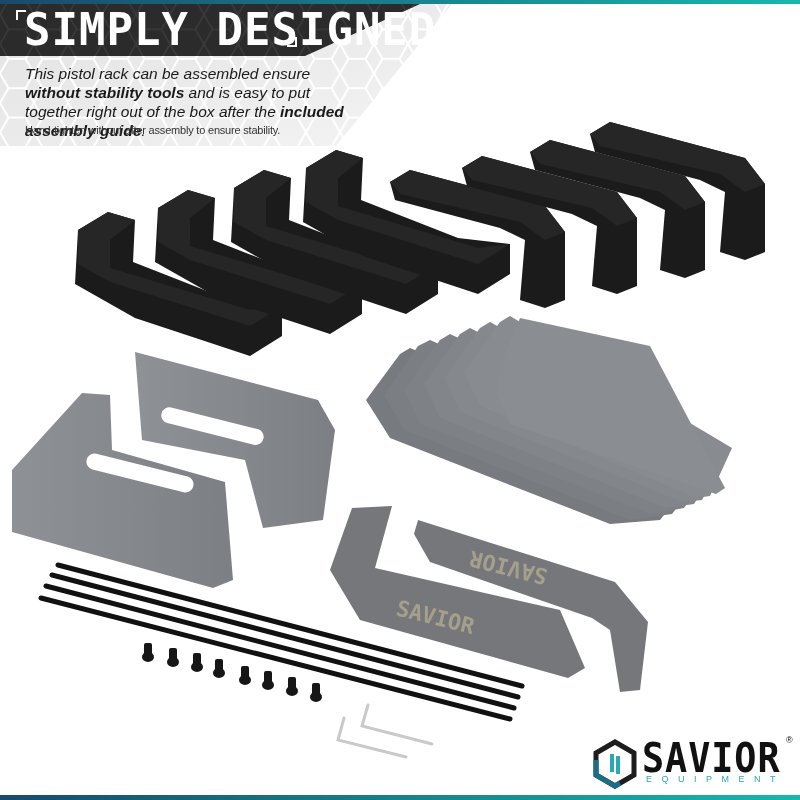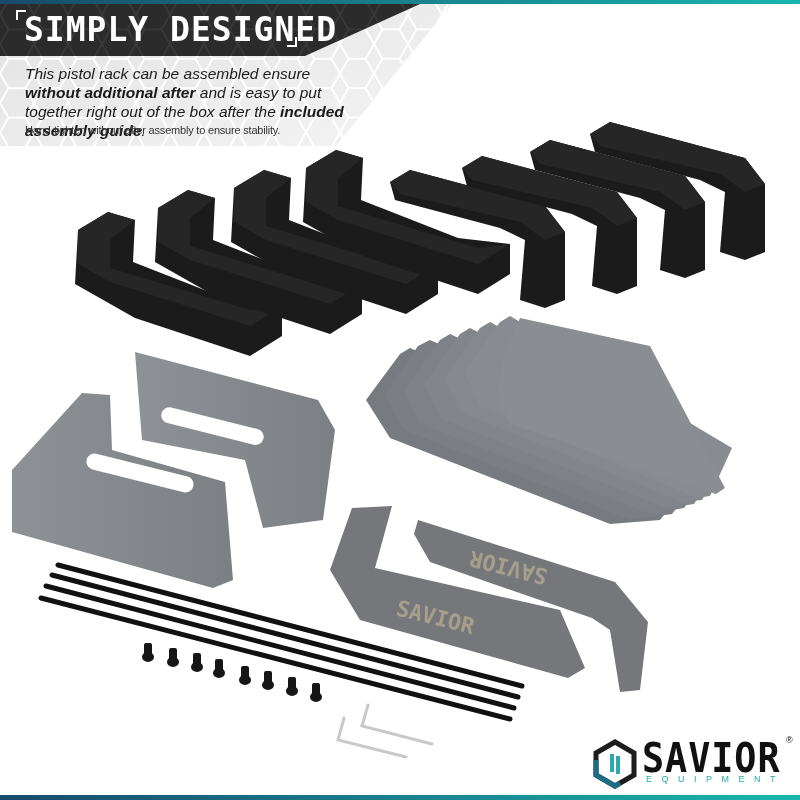--- a/index.html
+++ b/index.html
@@ -1,21 +1,21 @@
 <!DOCTYPE html>
 <html><head>
 <meta charset="utf-8">
 <style>
   html, body { margin: 0; padding: 0; }
   body { width: 800px; height: 800px; position: relative; overflow: hidden; background: #ffffff; font-family: "Liberation Sans", sans-serif; }
   .top-bar { position: absolute; left: 0; top: 0; width: 800px; height: 4px; }
   .bottom-bar { position: absolute; left: 0; bottom: 0; width: 800px; height: 5px; }
   .hex-panel { position: absolute; left: 0; top: 4px; width: 800px; height: 142px; }
   .banner { position: absolute; left: 0; top: 4px; width: 800px; height: 52px; }
-  .title { position: absolute; left: 24px; top: 12px; font-family: "DejaVu Sans Mono", monospace; font-weight: bold; font-size: 33px; color: #ffffff; letter-spacing: 1px; line-height: 36px; text-transform: uppercase; }
+  .title { position: absolute; left: 24px; top: 12px; font-family: "DejaVu Sans Mono", monospace; font-weight: bold; font-size: 44px; color: #ffffff; letter-spacing: 1px; line-height: 36px; text-transform: uppercase; }
   .bracket-tl { position: absolute; left: 16px; top: 10px; width: 8px; height: 8px; border-left: 2px solid #fff; border-top: 2px solid #fff; }
   .bracket-br { position: absolute; left: 287px; top: 37px; width: 8px; height: 8px; border-right: 2px solid #fff; border-bottom: 2px solid #fff; }
   .desc { position: absolute; left: 25px; top: 64px; width: 340px; font-size: 15.5px; line-height: 19px; color: #1a1a1a; font-style: italic; }
   .desc b { font-weight: bold; }
   .note { position: absolute; left: 25px; top: 124px; font-size: 11px; color: #333; letter-spacing: -0.2px; }
   .product { position: absolute; left: 0; top: 0; width: 800px; height: 800px; }
   .logo { position: absolute; left: 590px; top: 738px; width: 210px; height: 52px; }
   .logo-word { position: absolute; left: 52px; top: 0px; font-family: "DejaVu Sans Mono", monospace; font-weight: bold; font-size: 40px; line-height: 40px; color: #111; letter-spacing: 1px; transform: scaleX(0.92); transform-origin: left; }
   .logo-sub { position: absolute; left: 56px; top: 36px; font-size: 9px; letter-spacing: 9.5px; color: #2aa9b0; }
   .logo-reg { position: absolute; left: 196px; top: -3px; font-size: 9px; color: #111; }
@@ -46,21 +46,21 @@
     </pattern>
   </defs>
   <polygon points="0,4 420,4 305,56 0,56" fill="#2b2b2b"></polygon>
   <polygon points="0,4 420,4 305,56 0,56" fill="url(#hexd)"></polygon>
 </svg>
 
 <div class="bracket-tl"></div>
 <div class="title">Simply Designed</div>
 <div class="bracket-br"></div>
 
-<div class="desc"><span>This pistol rack can be assembled ensure </span><b>without additional after</b><span> and is easy to put together right out of the box after the </span><b>included assembly guide</b><span>.</span></div>
+<div class="desc"><span>This pistol rack can be assembled ensure </span><b>without stability tools</b><span> and is easy to put together right out of the box after the </span><b>included assembly guide</b><span>.</span></div>
 <div class="note">Hand-tighten without after assembly to ensure stability.</div>
 
 <svg class="product" viewBox="0 0 800 800" width="800" height="800">
   <defs>
     <linearGradient id="foamTop" x1="0" x2="0" y1="0" y2="1">
         <stop offset="0" stop-color="#2a2a2a"></stop>
         <stop offset="1" stop-color="#1a1a1a"></stop>
       </linearGradient>
     <linearGradient id="plateG" x1="0" x2="1">
         <stop offset="0" stop-color="#8e9196"></stop>

